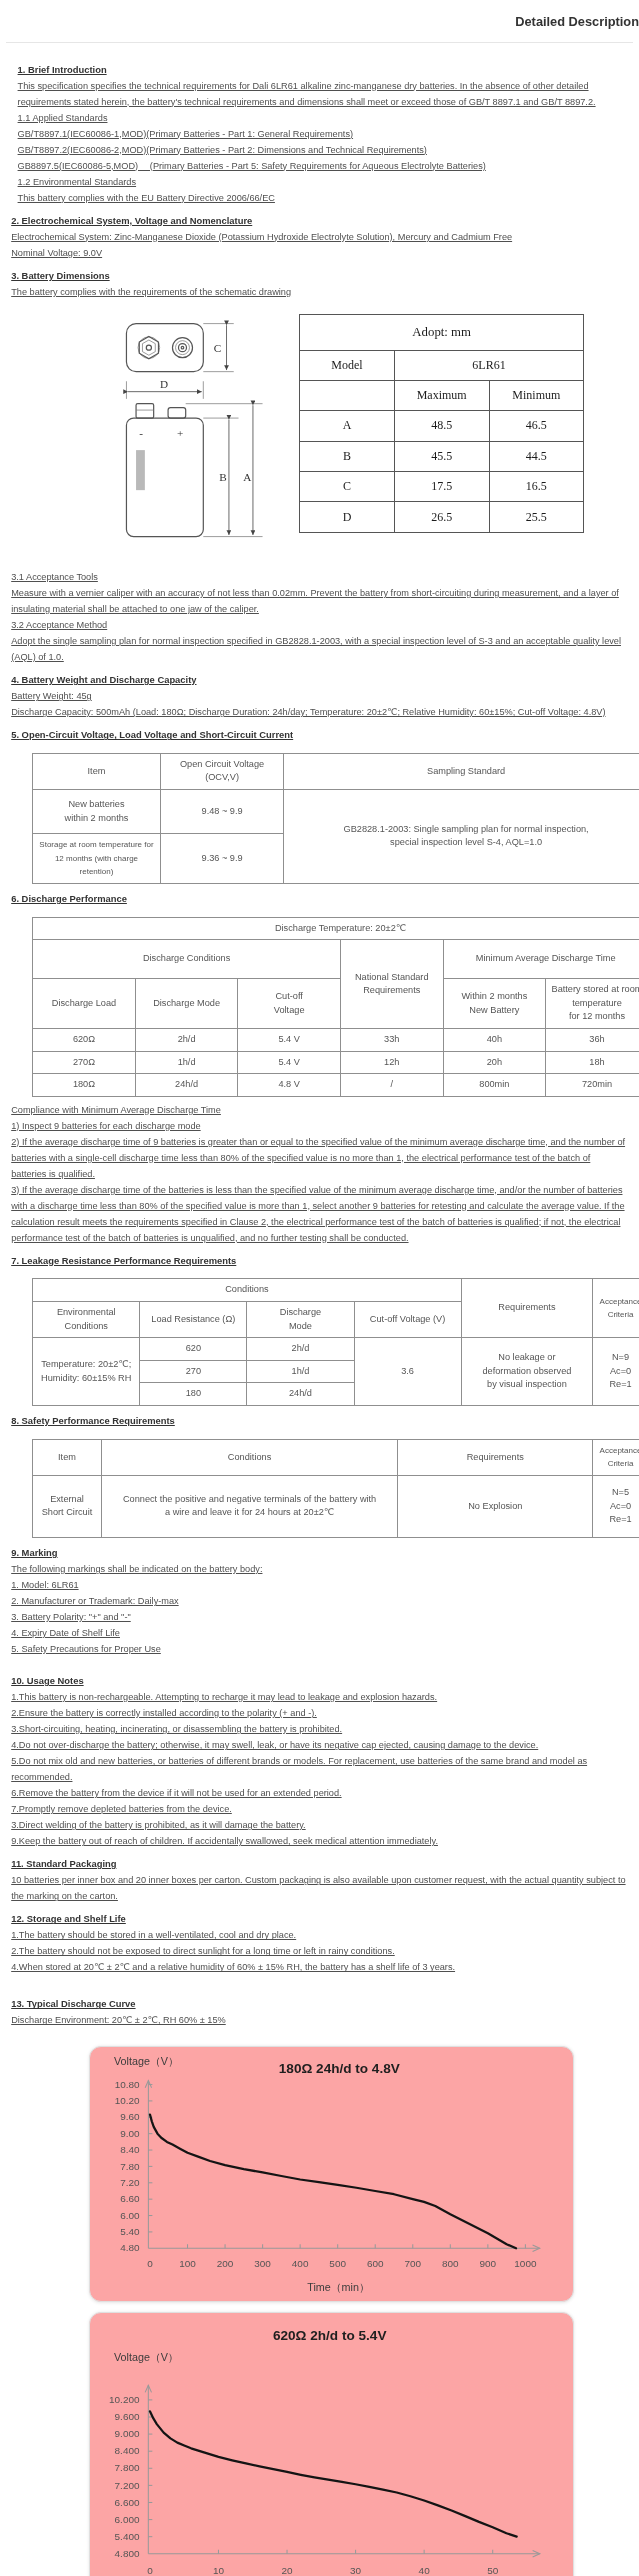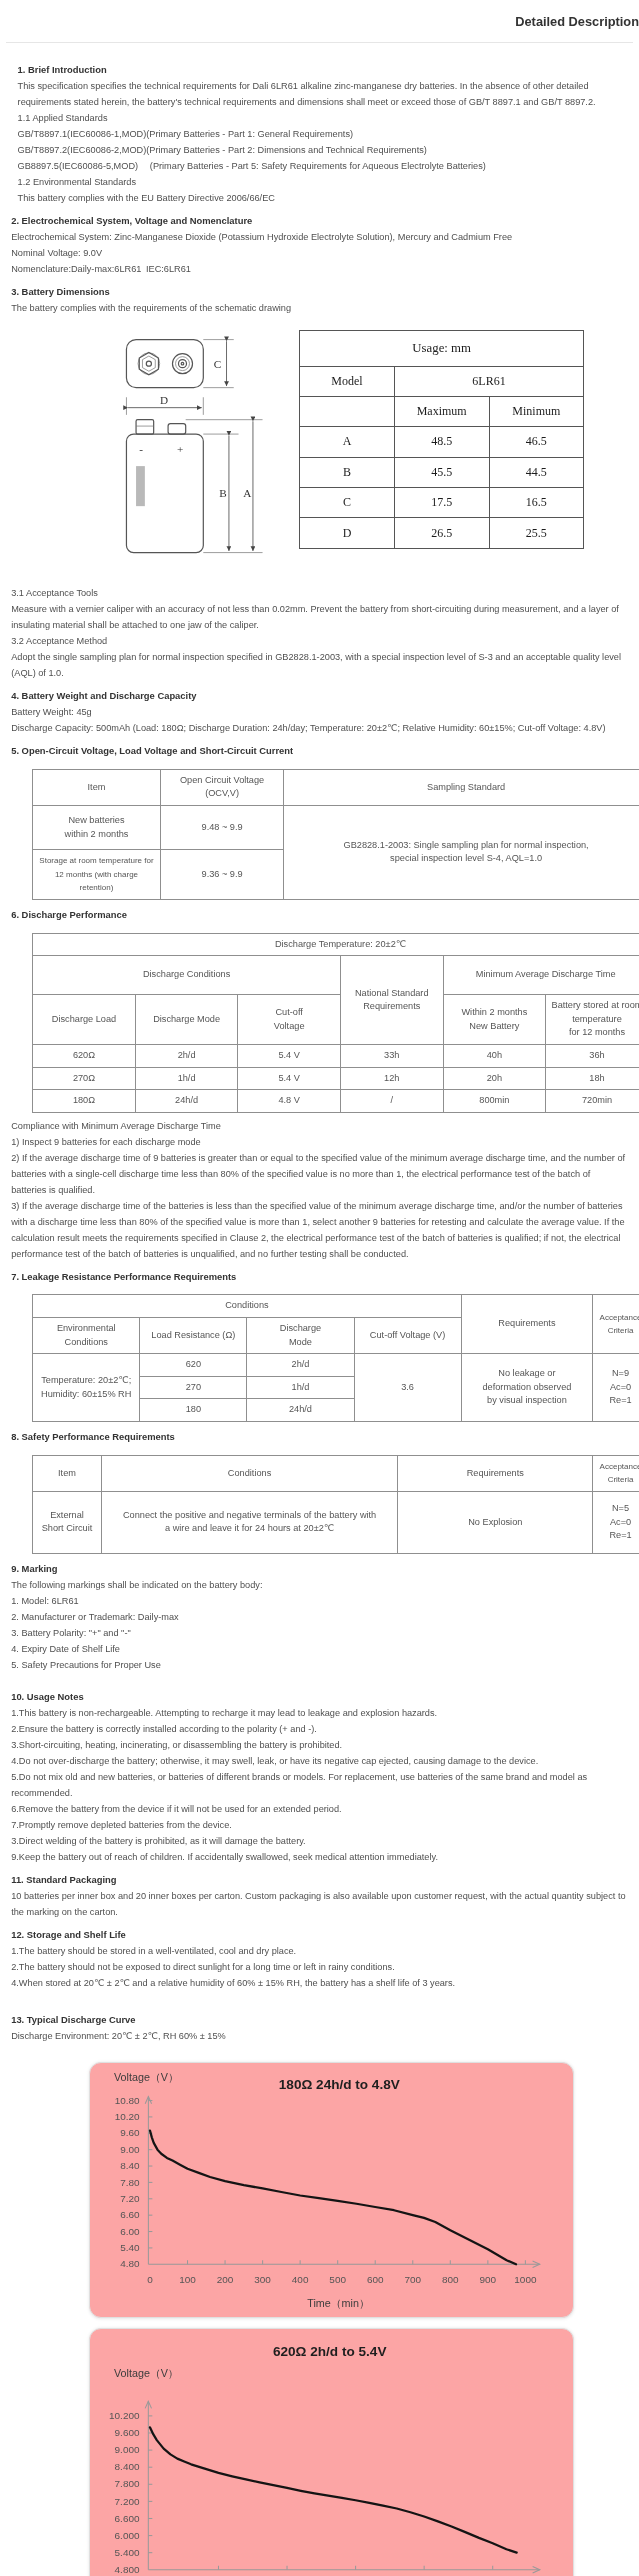--- a/index.html
+++ b/index.html
@@ -3,21 +3,21 @@
 <meta charset="utf-8">
 <style>
   html,body{margin:0;padding:0;background:#fff;}
   body{width:639px;min-height:2576px;font-family:"Liberation Sans","DejaVu Sans",sans-serif;
        font-size:9.2px;color:#4f4f4f;overflow:hidden;}
   .doc-title{font-size:12.8px;font-weight:700;color:#333;text-align:right;padding-top:14.4px;}
   .title-rule{border:none;border-top:1.6px solid #e6e6e6;margin:12.8px 6.4px 0 6.4px;}
   .content{padding:11.2px 11.2px 0 11.2px;}
   .sec{margin-top:7.2px;}
   .sec .h{font-weight:700;color:#333;font-size:9.4px;line-height:16px;margin:0;}
-  .sec p{margin:0;line-height:16px;}
+  .sec p{margin:0;line-height:16px;text-decoration:underline;}
   .ind p{padding-left:6.4px;}
   
   table.t{border-collapse:collapse;width:100%;table-layout:fixed;}
   table.t td{border:0.8px solid #8f8f8f;text-align:center;vertical-align:middle;
              padding:4px 4.8px;color:#555;line-height:13.6px;}
   .pre{white-space:pre-line;}
   .small{font-size:8px;line-height:10.4px;}
   .tm{margin-top:9.6px;margin-bottom:4.8px;margin-left:21px;}
   
   .dim-row{display:flex;align-items:flex-start;margin:14.4px 0 17.6px 101px;gap:30px;}
@@ -60,21 +60,20 @@
     <p>GB/T8897.2(IEC60086-2,MOD)(Primary Batteries - Part 2: Dimensions and Technical Requirements)</p>
     <p>GB8897.5(IEC60086-5,MOD)　 (Primary Batteries - Part 5: Safety Requirements for Aqueous Electrolyte Batteries)</p>
     <p>1.2 Environmental Standards</p>
     <p>This battery complies with the EU Battery Directive 2006/66/EC</p>
   </div>
 
   <div class="sec">
     <p class="h">2. Electrochemical System, Voltage and Nomenclature</p>
     <p>Electrochemical System: Zinc-Manganese Dioxide (Potassium Hydroxide Electrolyte Solution), Mercury and Cadmium Free</p>
     <p>Nominal Voltage: 9.0V</p>
-    <p>Nomenclature:Daily-max:6LR61 IEC:6LR61</p>
   </div>
 
   <div class="sec">
     <p class="h">3. Battery Dimensions</p>
     <p>The battery complies with the requirements of the schematic drawing</p>
 
     <div class="dim-row">
 
       <svg class="draw" width="157" height="237" viewBox="0 0 196 296" style="font-size:11.5px">
         <defs>
@@ -122,21 +121,21 @@
           <line class="dimln" x1="146" y1="132" x2="146" y2="276" marker-start="url(#da)" marker-end="url(#da)"></line>
           <line class="dimln" x1="176" y1="114" x2="176" y2="276" marker-start="url(#da)" marker-end="url(#da)"></line>
           <text class="lab" x="134" y="208">B</text>
           <text class="lab" x="164" y="208">A</text>
         </g>
       </svg>
 
       <table class="serif">
         <tbody>
             <tr>
-          <td class="unit" colspan="3">Usage: mm</td>
+          <td class="unit" colspan="3">Adopt: mm</td>
         </tr>
         <tr>
           <td style="width:94px">Model</td>
           <td colspan="2">6LR61</td>
         </tr>
         <tr>
           <td></td>
           <td style="width:95px">Maximum</td>
           <td style="width:95px">Minimum</td>
         </tr>

